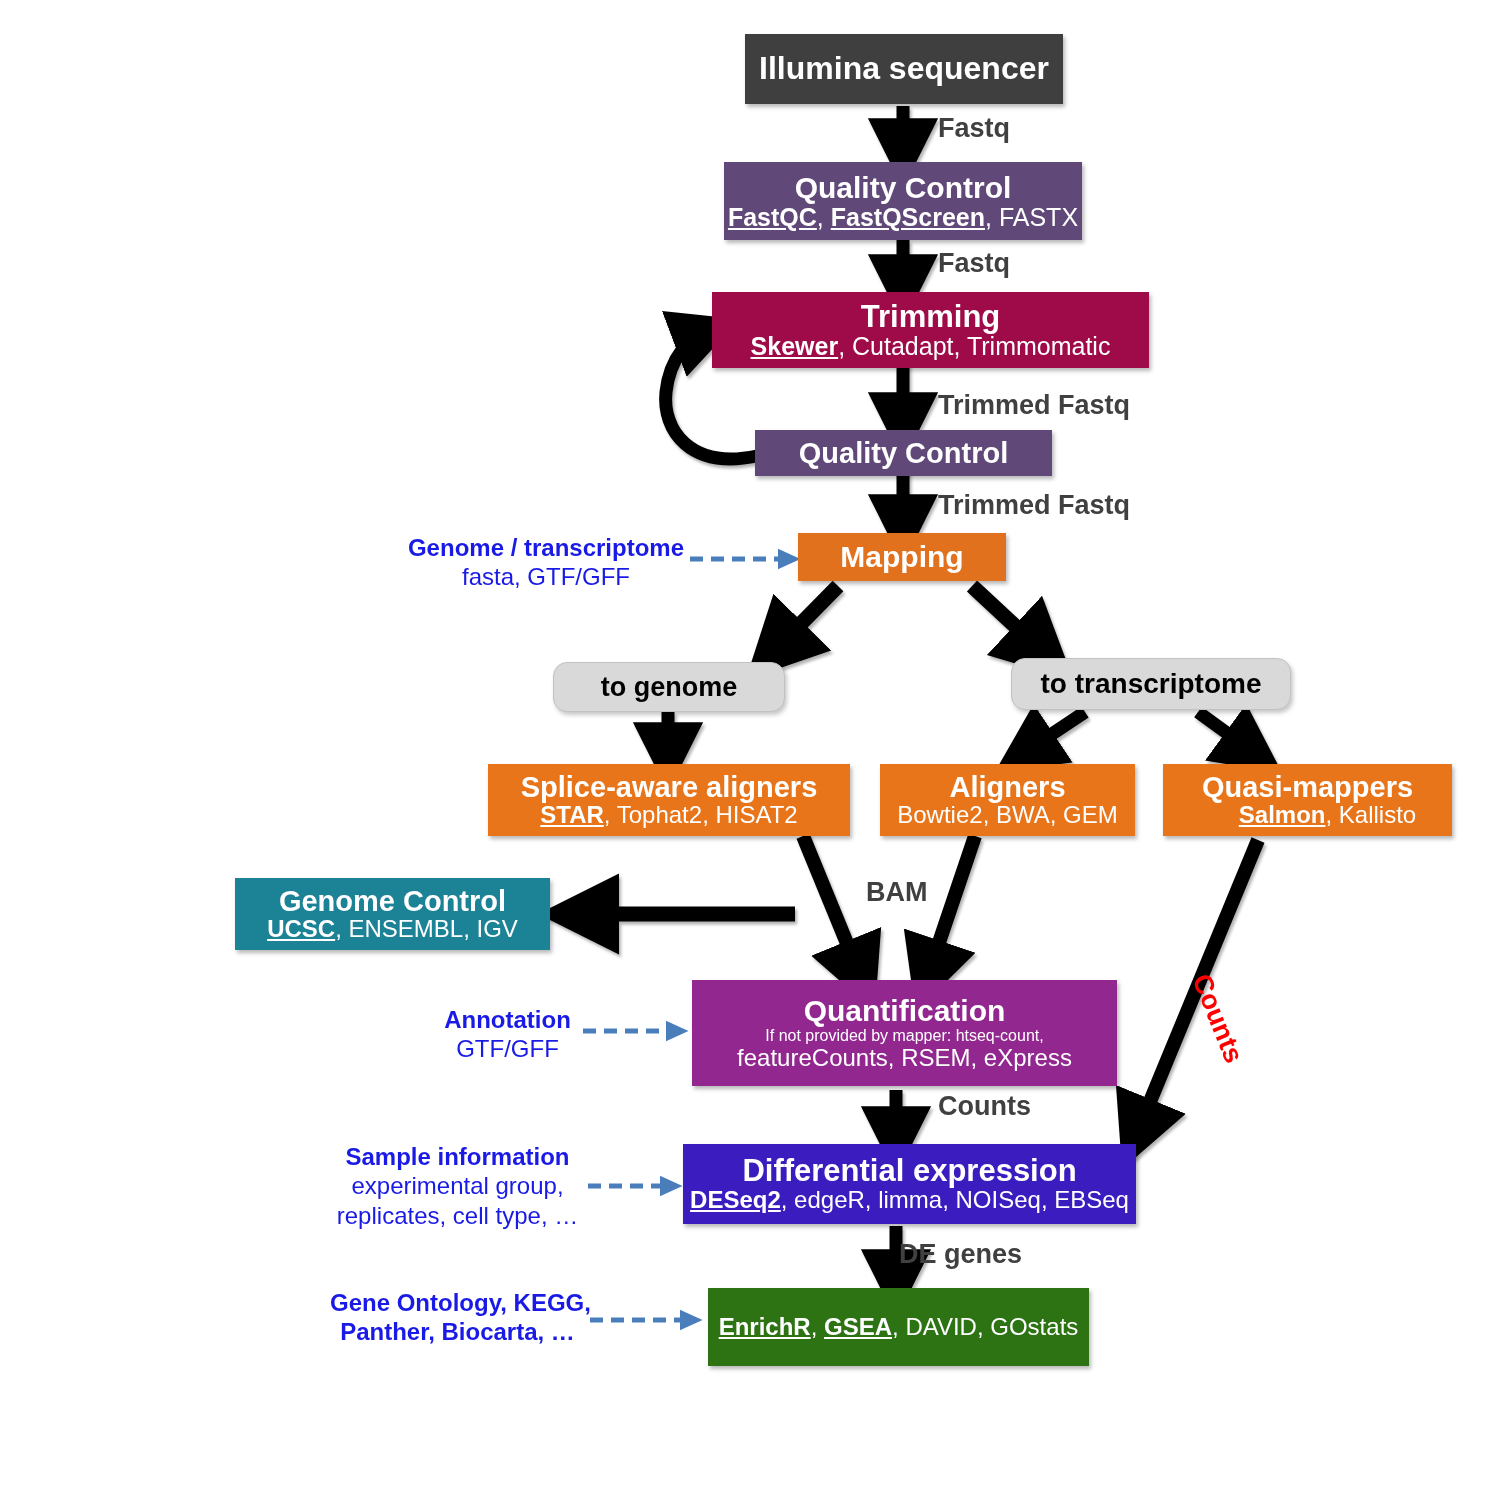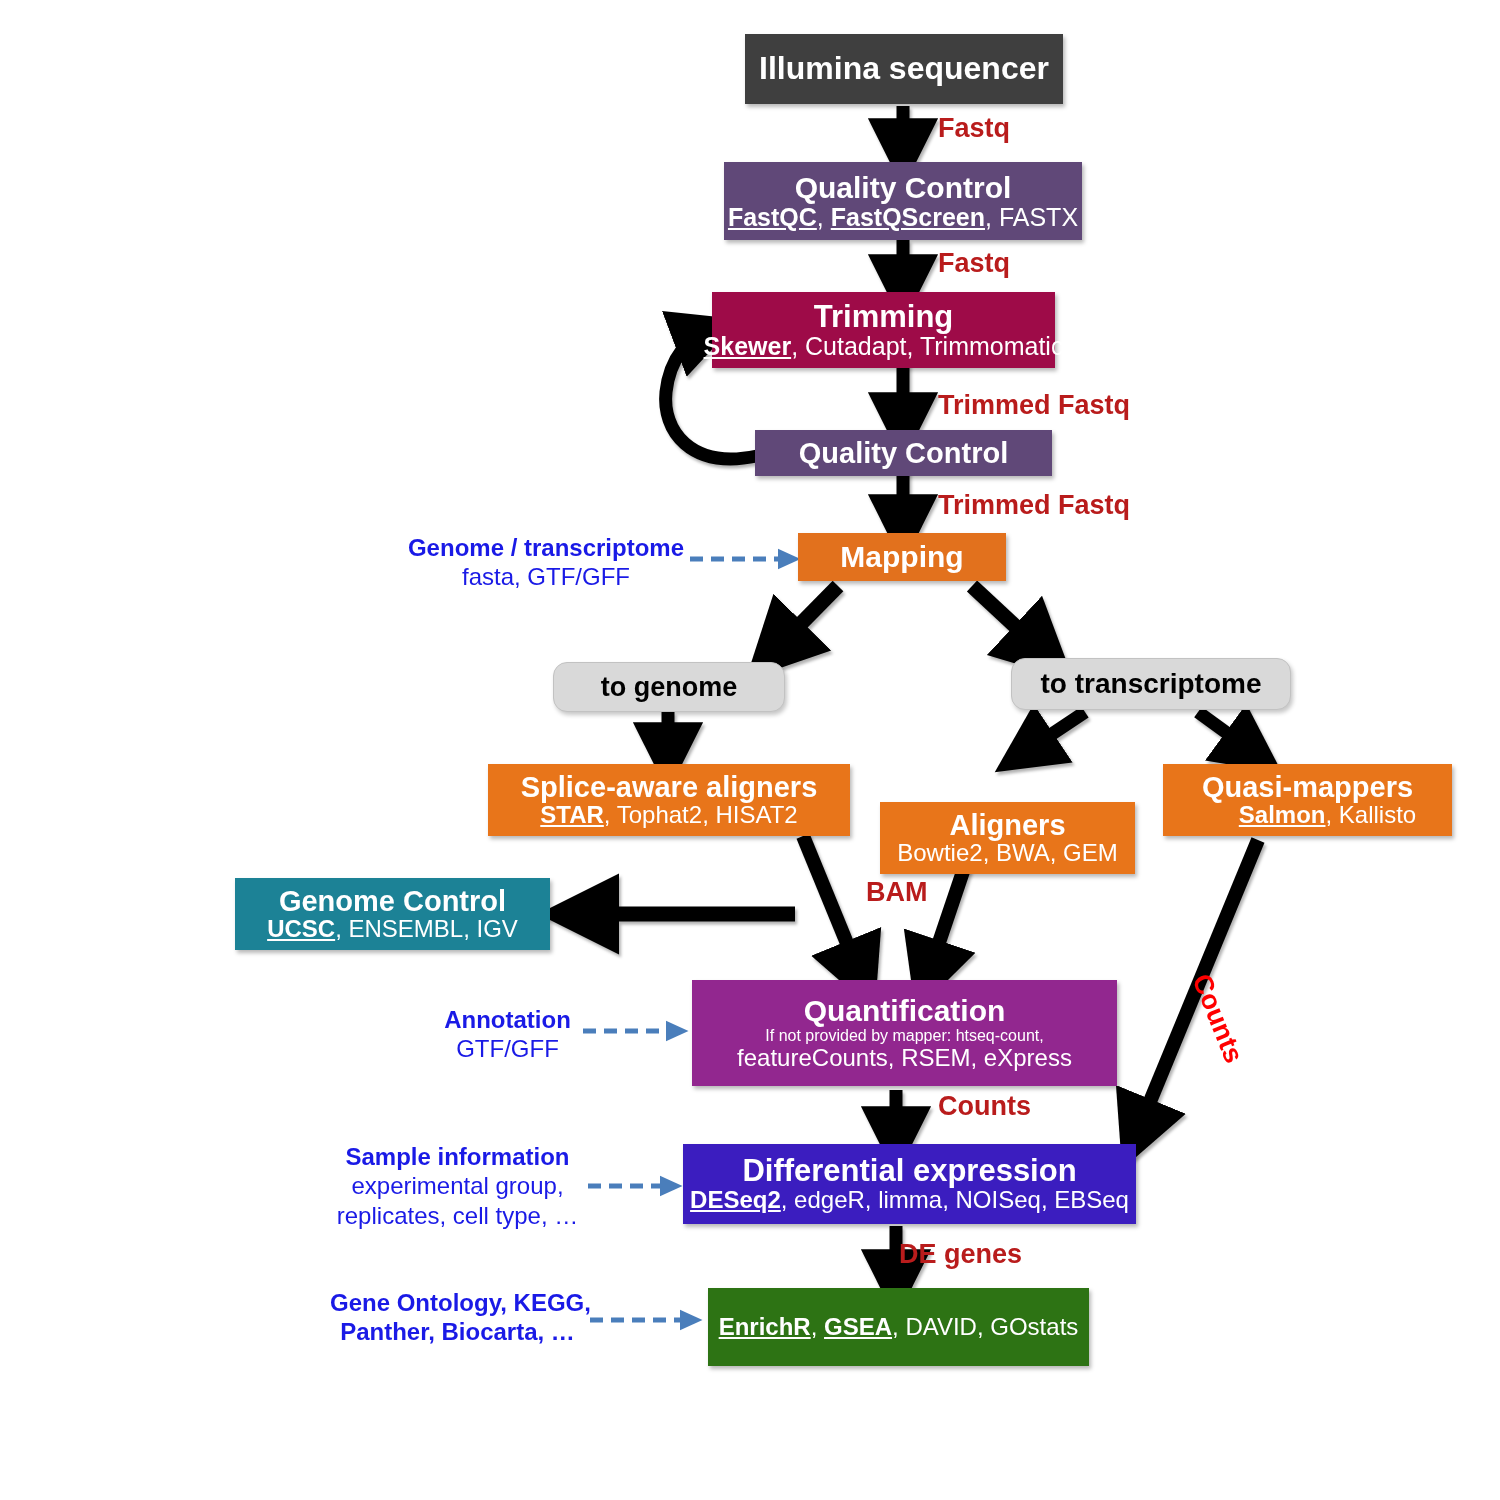--- a/index.html
+++ b/index.html
@@ -55,21 +55,21 @@
     font-weight: bold;
     display: flex;
     align-items: center;
     justify-content: center;
     box-shadow: 2px 3px 4px rgba(0,0,0,0.22);
     white-space: nowrap;
   }
   
   .edge-label {
     position: absolute;
-    color: #b91c1c;
+    color: #404040;
     font-weight: bold;
     white-space: nowrap;
   }
   
   .annot {
     position: absolute;
     color: #1a1ae6;
     text-align: center;
     line-height: 1.22;
     white-space: nowrap;
@@ -160,21 +160,21 @@
 
   <div class="node" style="left:745px; top:34px; width:318px; height:70px; background:#3f3f3f;">
     <span class="title" style="font-size:32px;">Illumina sequencer</span>
   </div>
 
   <div class="node" style="left:724px; top:162px; width:358px; height:78px; background:#604878;">
     <span class="title" style="font-size:30px;">Quality Control</span>
     <span class="tools" style="font-size:25px;"><u>FastQC</u>, <u>FastQScreen</u>, FASTX</span>
   </div>
 
-  <div class="node" style="left:712px; top:292px; width:343px; height:76px; background:#9e0b48;">
+  <div class="node" style="left:712px; top:292px; width:437px; height:76px; background:#9e0b48;">
     <span class="title" style="font-size:31px;">Trimming</span>
     <span class="tools" style="font-size:25px;"><u>Skewer</u>, Cutadapt, Trimmomatic</span>
   </div>
 
   <div class="node" style="left:755px; top:430px; width:297px; height:46px; background:#604878;">
     <span class="title" style="font-size:29px;">Quality Control</span>
   </div>
 
   <div class="node" style="left:798px; top:533px; width:208px; height:48px; background:#e2711d;">
     <span class="title" style="font-size:30px;">Mapping</span>
@@ -186,21 +186,21 @@
 
   <div class="pill" style="left:1011px; top:658px; width:280px; height:52px; font-size:28px;">
     <span>to transcriptome</span>
   </div>
 
   <div class="node" style="left:488px; top:764px; width:362px; height:72px; background:#e8751a;">
     <span class="title" style="font-size:29px;">Splice-aware aligners</span>
     <span class="tools" style="font-size:24px;"><u>STAR</u>, Tophat2, HISAT2</span>
   </div>
 
-  <div class="node" style="left:880px; top:764px; width:255px; height:72px; background:#e8751a;margin-top:38px;">
+  <div class="node" style="left:880px; top:764px; width:255px; height:72px; background:#e8751a;">
     <span class="title" style="font-size:29px;">Aligners</span>
     <span class="tools" style="font-size:24px;">Bowtie2, BWA, GEM</span>
   </div>
 
   <div class="node" style="left:1163px; top:764px; width:289px; height:72px; background:#e8751a;">
     <span class="title" style="font-size:29px;">Quasi-mappers</span>
     <span class="tools" style="font-size:24px;margin-left:40px;"><u>Salmon</u>, Kallisto</span>
   </div>
 
   <div class="node" style="left:235px; top:878px; width:315px; height:72px; background:#1c8296;">

